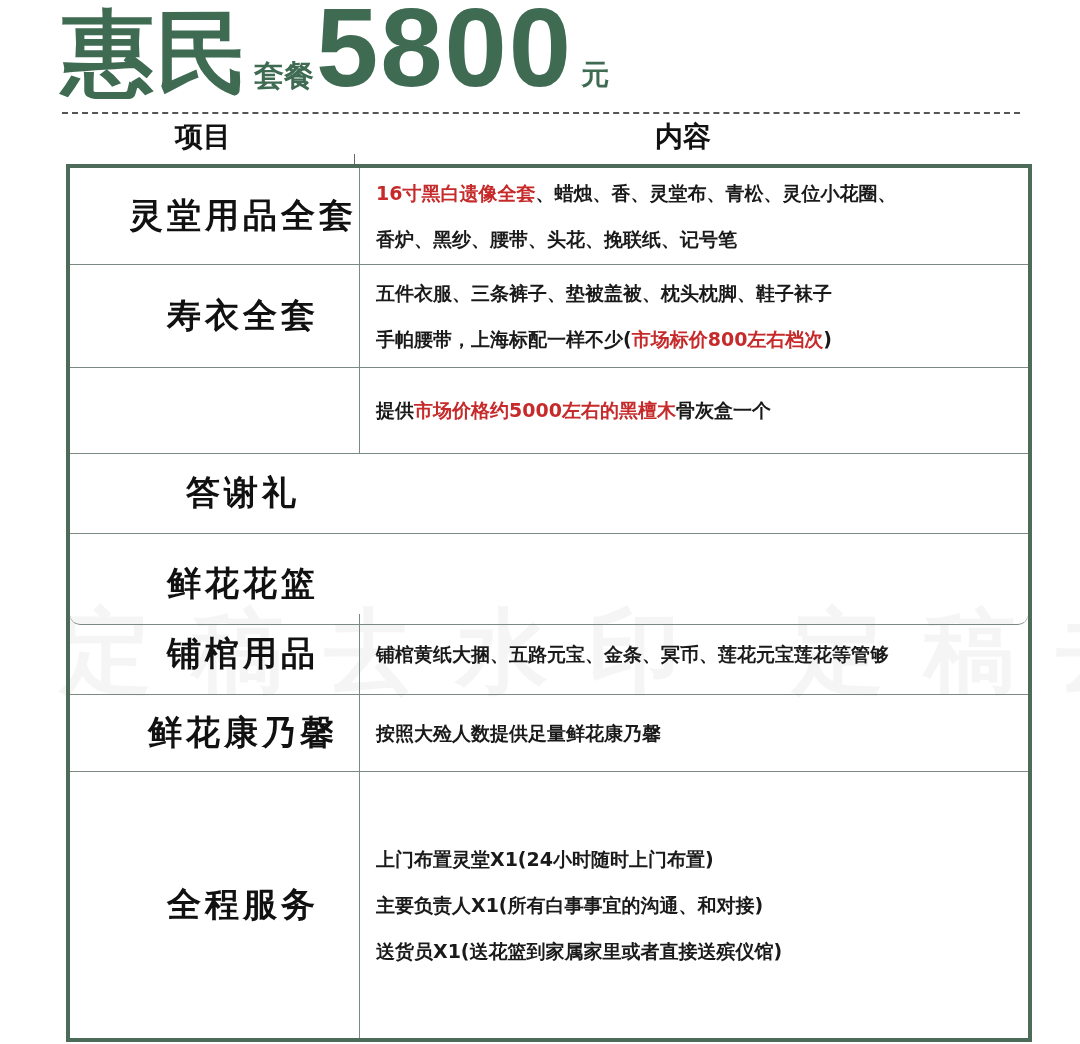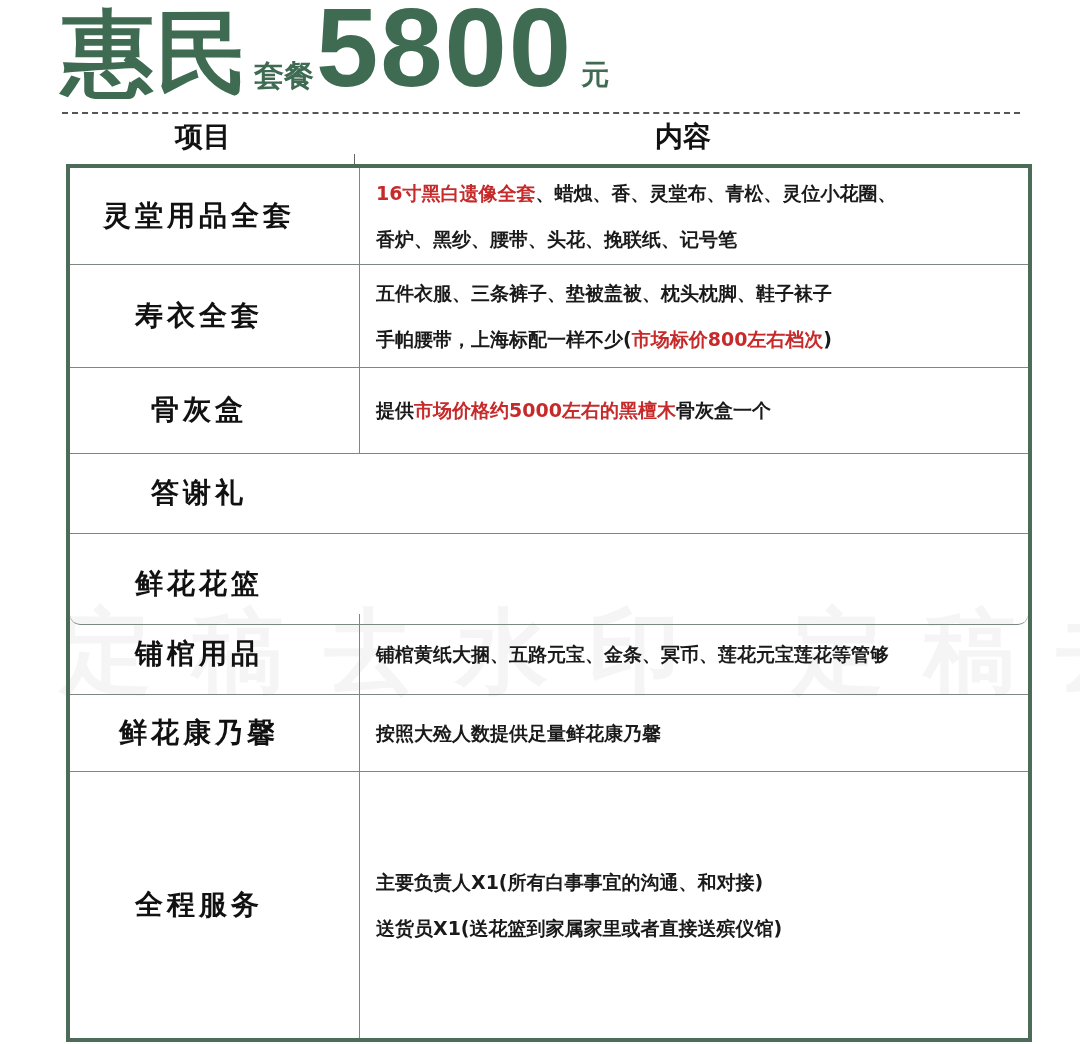--- a/index.html
+++ b/index.html
@@ -14,21 +14,21 @@
   .title .price { font-family:"Liberation Sans", sans-serif; font-size:112px; line-height:112px; letter-spacing:2px; }
   .title .unit { font-size:28px; line-height:34px; margin:0 0 12px 8px; }
   .dash { position:absolute; left:62px; top:112px; width:958px; border-top:2px dashed #555; }
   .hdr { position:absolute; top:118px; font-size:28px; font-weight:bold; color:#111; }
   .hdr.h1 { left:175px; }
   .hdr.h2 { left:655px; }
   .hdr-tick { position:absolute; left:354px; top:154px; height:14px; border-left:1.5px solid #666; }
   .table { position:absolute; left:66px; top:164px; width:958px; height:870px; border:4px solid #4c6b59; box-sizing:content-box; }
   .row { position:absolute; left:0; width:958px; border-bottom:1.5px solid #7a8a80; }
   .row.last { border-bottom:none; }
-  .cell-item { position:absolute; left:0; top:0; bottom:0; width:258px; display:flex; align-items:center; justify-content:center; font-size:28px; font-weight:bold; letter-spacing:4px; color:#111; }
+  .cell-item { position:absolute; left:0; top:0; bottom:0; width:258px; display:flex; align-items:center; justify-content:center; font-size:34px; font-weight:bold; letter-spacing:4px; color:#111;padding-left:44px; }
   .cell-content { position:absolute; left:289px; right:0; top:0; bottom:0; border-left:1.5px solid #7a8a80; padding-left:16px; display:flex; flex-direction:column; justify-content:center; font-size:19px; font-weight:bold; color:#1a1a1a; }
   .cell-content .line { line-height:46px; white-space:nowrap; }
   .red { color:#c62a2a; }
 </style>
 </head>
 <body>
 
 <div class="watermark">定稿去水印 定稿去</div>
 
 <div class="title">
@@ -52,21 +52,20 @@
       </div>
     </div>
     <div class="row" style="top: 96px; height: 103px;">
       <div class="cell-item">寿衣全套</div>
       <div class="cell-content">
         <div class="line"><span>五件衣服、三条裤子、垫被盖被、枕头枕脚、鞋子袜子</span></div>
         <div class="line"><span>手帕腰带，上海标配一样不少(</span><span class="red">市场标价800左右档次</span><span>)</span></div>
       </div>
     </div>
     <div class="row" style="top: 199px; height: 86px;">
-      <div class="cell-item">骨灰盒</div>
       <div class="cell-content">
         <div class="line"><span>提供</span><span class="red">市场价格约5000左右的黑檀木</span><span>骨灰盒一个</span></div>
       </div>
     </div>
     <div class="row" style="top: 285px; height: 80px;">
       <div class="cell-item">答谢礼</div>
     </div>
     <div class="row" style="top: 375px; height: 81px; border-radius: 10px;">
       <div class="cell-item">鲜花花篮</div>
     </div>
@@ -78,17 +77,18 @@
     </div>
     <div class="row" style="top: 526px; height: 77px;">
       <div class="cell-item">鲜花康乃馨</div>
       <div class="cell-content">
         <div class="line"><span>按照大殓人数提供足量鲜花康乃馨</span></div>
       </div>
     </div>
     <div class="row last" style="top: 603px; height: 267px;">
       <div class="cell-item">全程服务</div>
       <div class="cell-content">
+        <div class="line"><span>上门布置灵堂X1(24小时随时上门布置)</span></div>
         <div class="line"><span>主要负责人X1(所有白事事宜的沟通、和对接)</span></div>
         <div class="line"><span>送货员X1(送花篮到家属家里或者直接送殡仪馆)</span></div>
       </div>
     </div>
   </div>
 
 </body></html>

